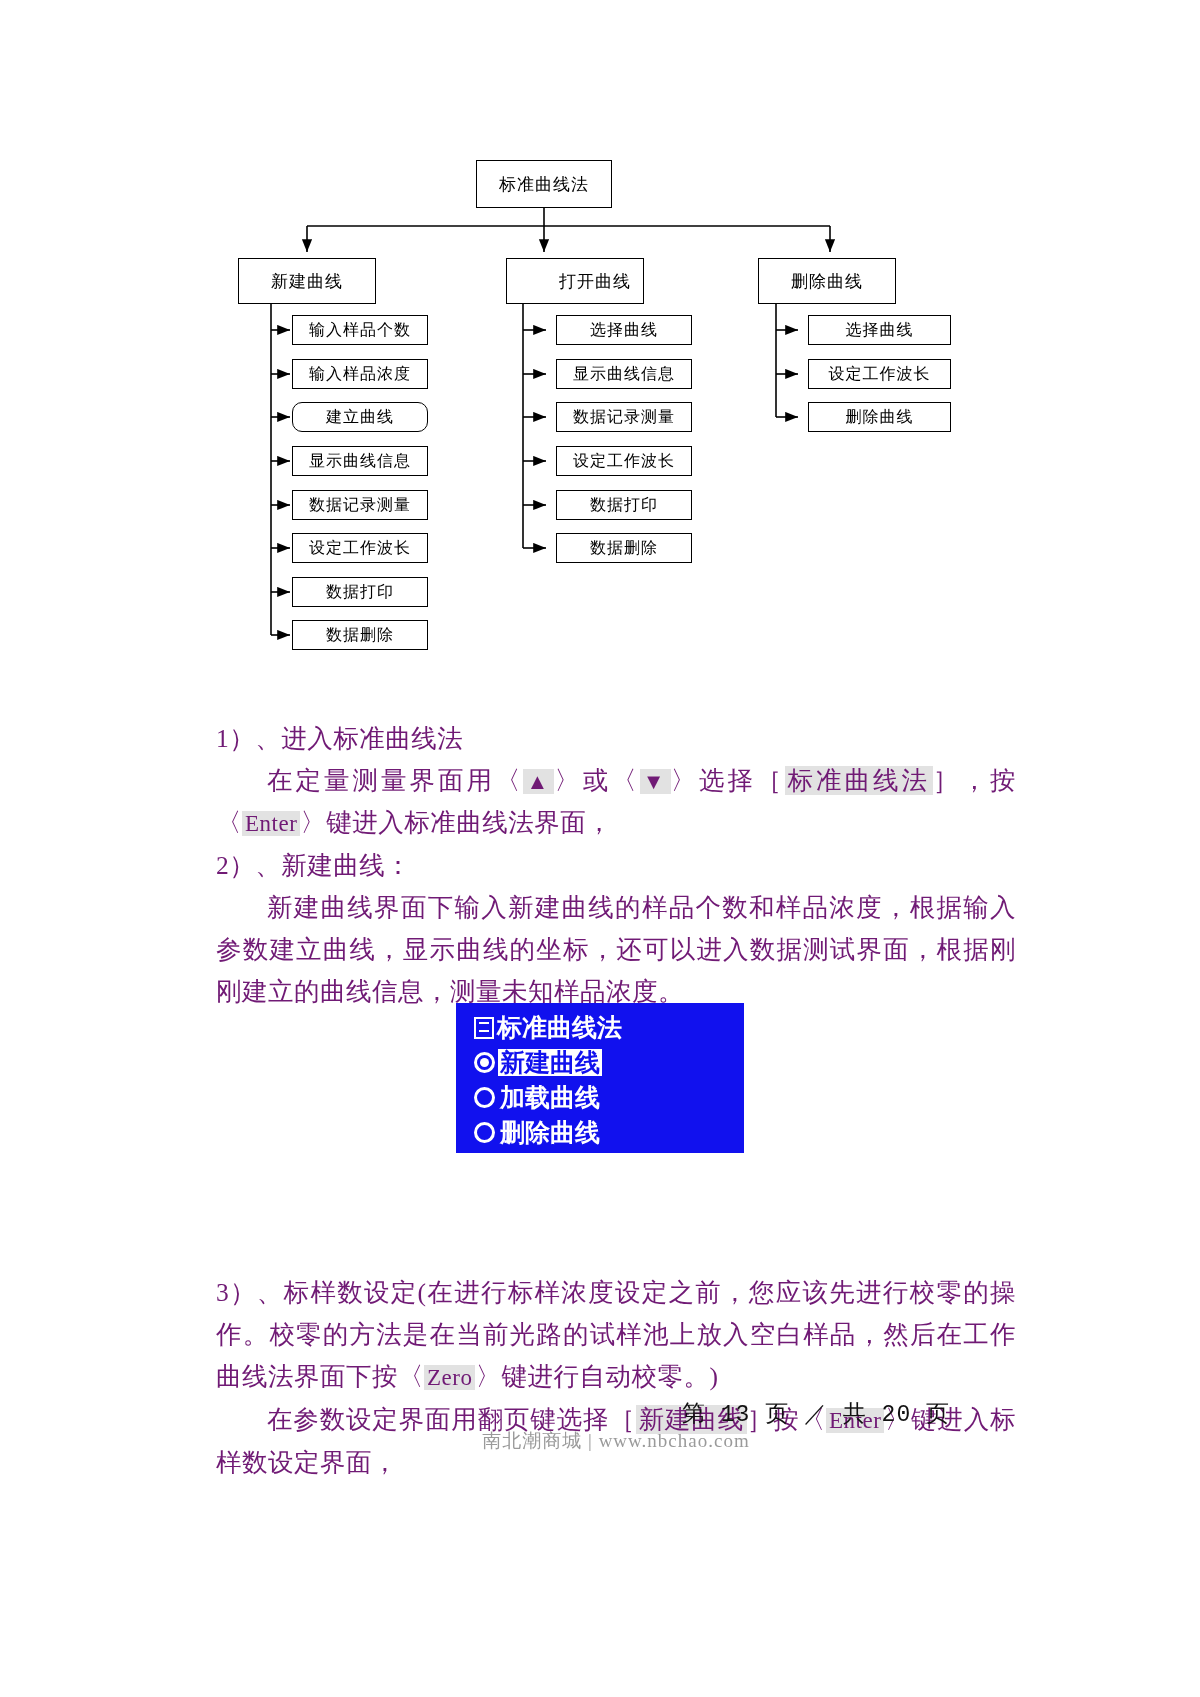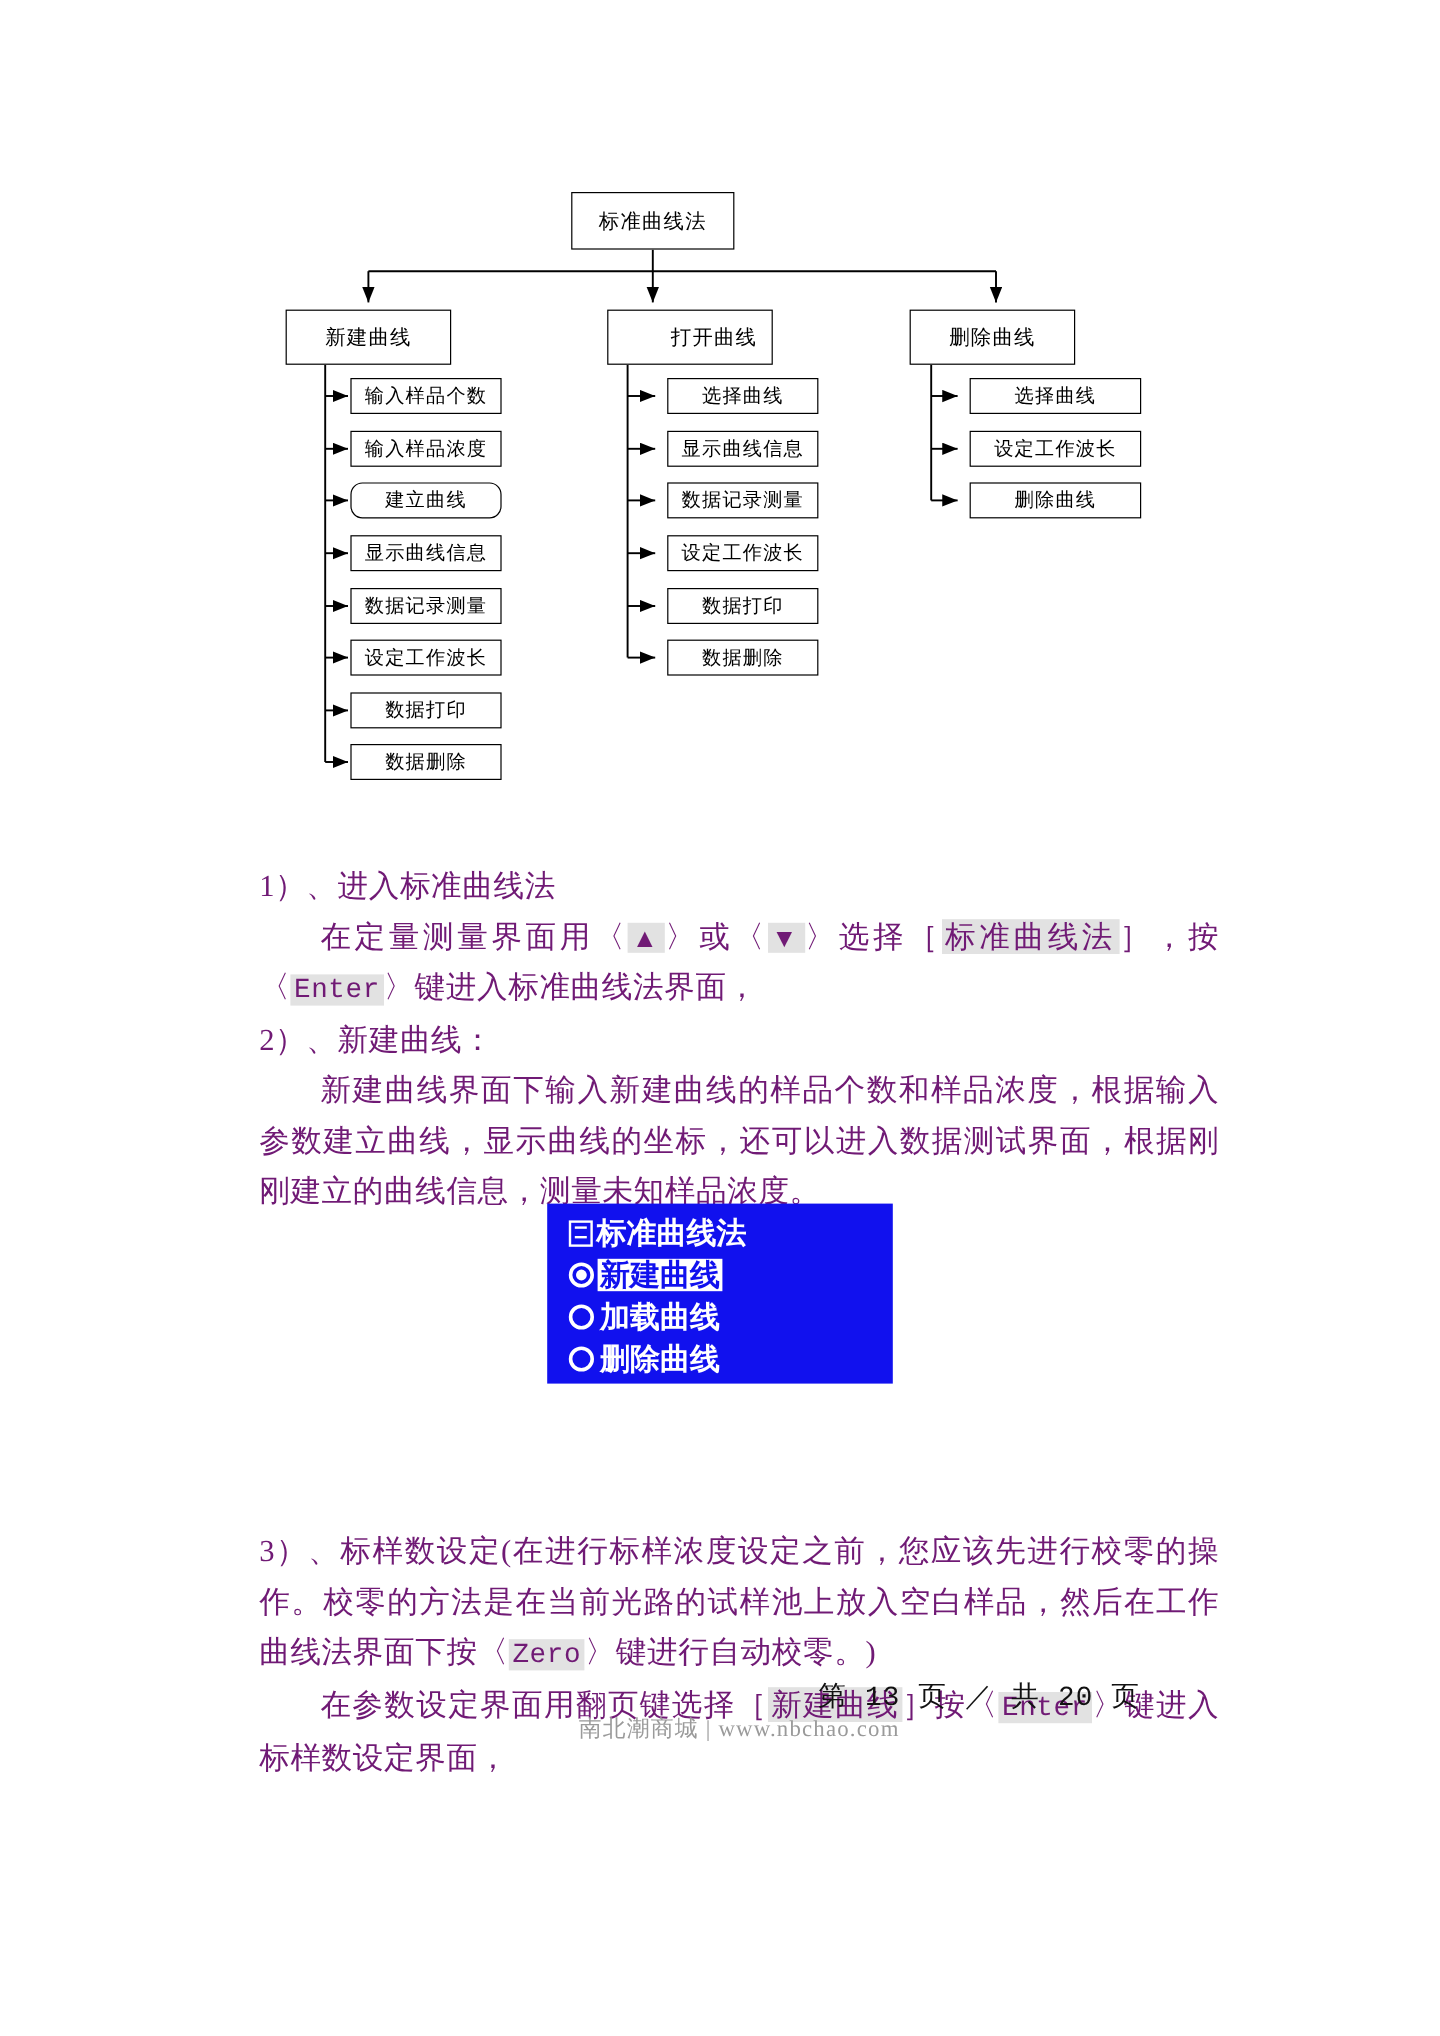--- a/index.html
+++ b/index.html
@@ -15,34 +15,34 @@
   .chart svg{position:absolute;left:0;top:0;}
   .node{
     position:absolute;box-sizing:border-box;
     border:1.5px solid #000;background:#fff;
     display:flex;align-items:center;justify-content:center;
     font-family:"Liberation Serif","DejaVu Serif",serif;
     font-size:17px;letter-spacing:1px;color:#000;white-space:nowrap;
   }
   .node.root{width:136px;height:48px;}
   .node.lvl2{width:138px;height:46px;}
-  .node.leaf{width:126px;height:30px;font-size:16px;}
+  .node.leaf{width:136px;height:30px;font-size:16px;}
   .node.leaf.wide{width:143px;}
 
   
   .body-text{
     position:absolute;left:168px;top:718px;width:800px;
     font-family:"Liberation Serif","DejaVu Serif",serif;
     font-size:25.5px;line-height:42px;color:#701a75;
     letter-spacing:0.5px;text-align:justify;margin-left:48px;
   }
   .body-text p{margin:0;}
   .indent{text-indent:2em;}
   .hl{background:#e2e2e2;padding:0 3px;}
-  .mono{font-family:Liberation Mono, monospace;font-size:23px;}
+  .mono{font-family:Liberation Serif, serif;font-size:23px;}
   .tri{font-size:22px;line-height:1;}
 
   
   .lcd-wrap{position:absolute;left:0;top:1003px;width:1200px;text-align:center;}
   .lcd{
     display:inline-block;background:#1111ee;
     width:288px;height:150px;box-sizing:border-box;
     padding:7px 0 0 18px;text-align:left;
   }
   .lcd-row{

